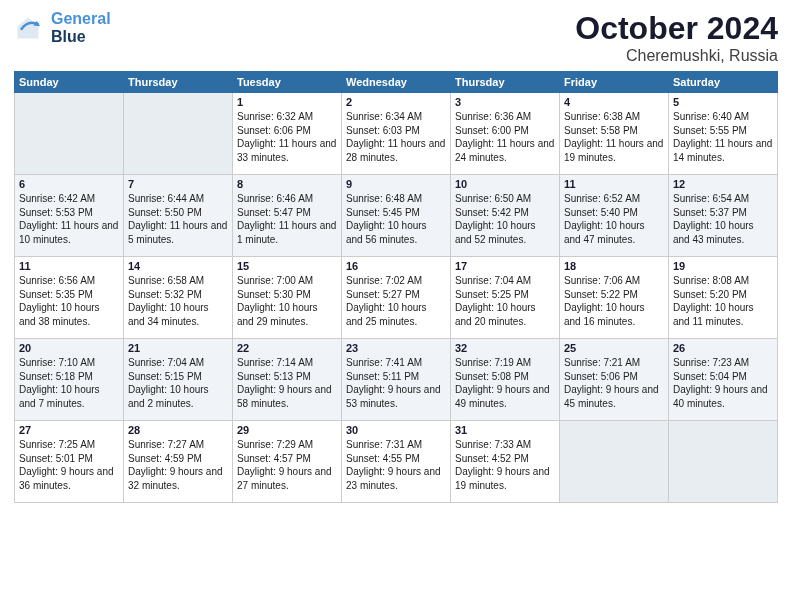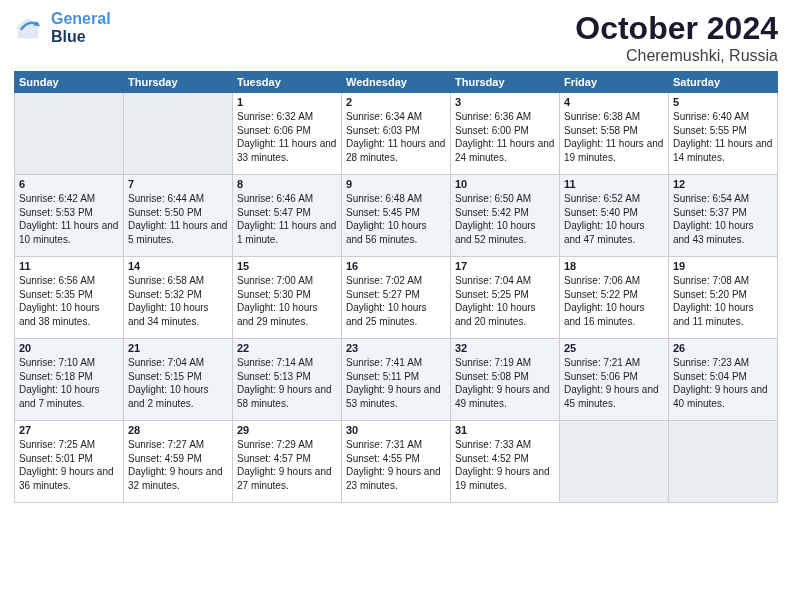--- a/index.html
+++ b/index.html
@@ -242,21 +242,21 @@
 Daylight: 10 hours and 20 minutes.</div>
           </td>
           <td>
             <div class="day-num">18</div>
             <div class="day-info">Sunrise: 7:06 AM
 Sunset: 5:22 PM
 Daylight: 10 hours and 16 minutes.</div>
           </td>
           <td>
             <div class="day-num">19</div>
-            <div class="day-info">Sunrise: 7:08 AM
+            <div class="day-info">Sunrise: 8:08 AM
 Sunset: 5:20 PM
 Daylight: 10 hours and 11 minutes.</div>
           </td>
         </tr>
         <tr>
           <td>
             <div class="day-num">20</div>
             <div class="day-info">Sunrise: 7:10 AM
 Sunset: 5:18 PM
 Daylight: 10 hours and 7 minutes.</div>

